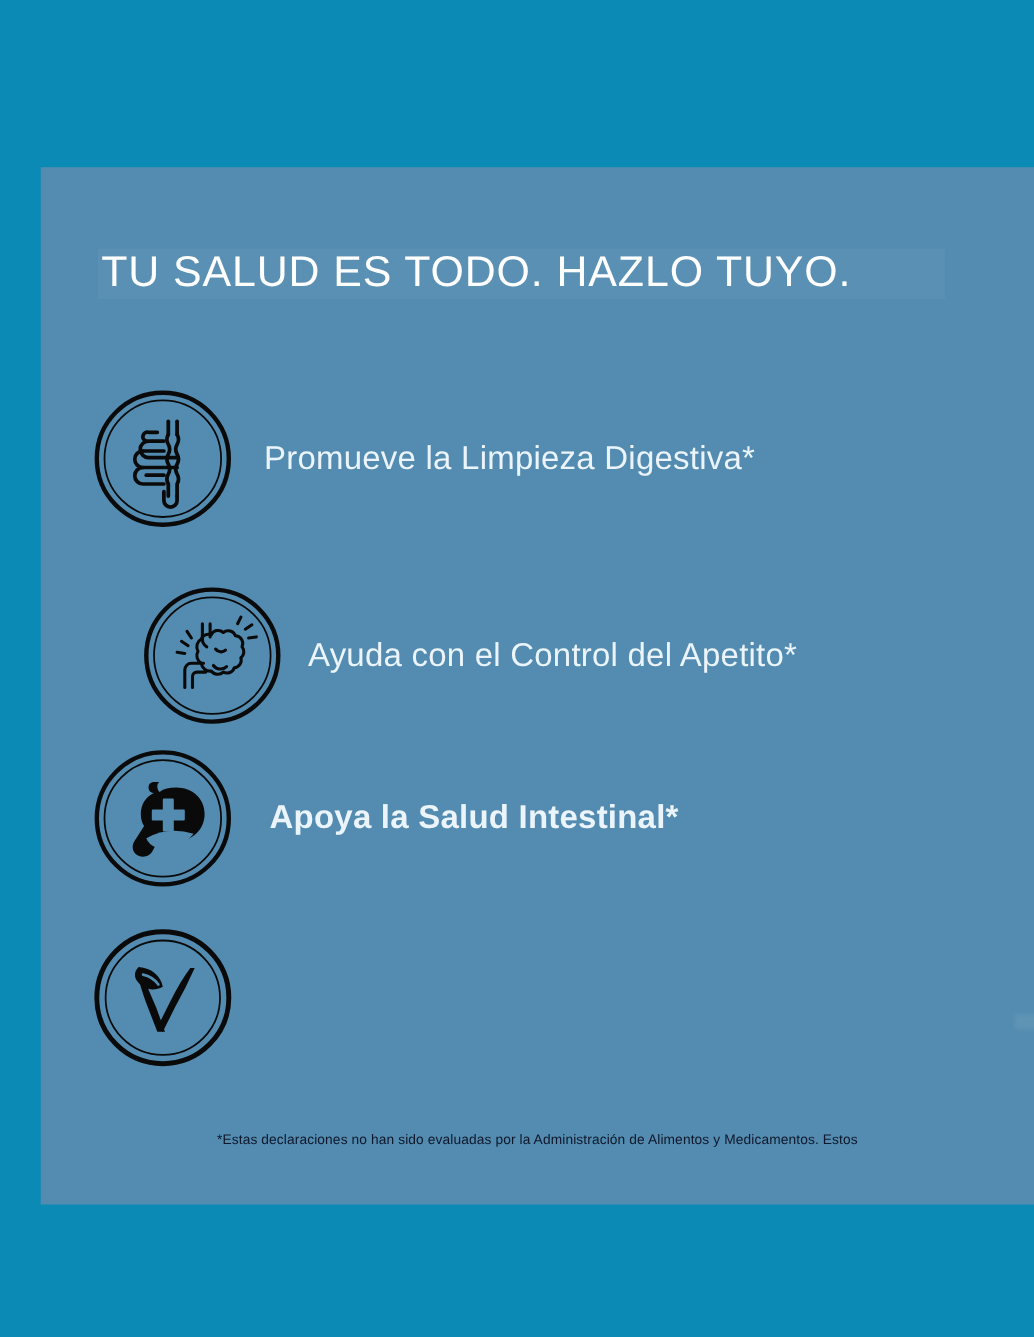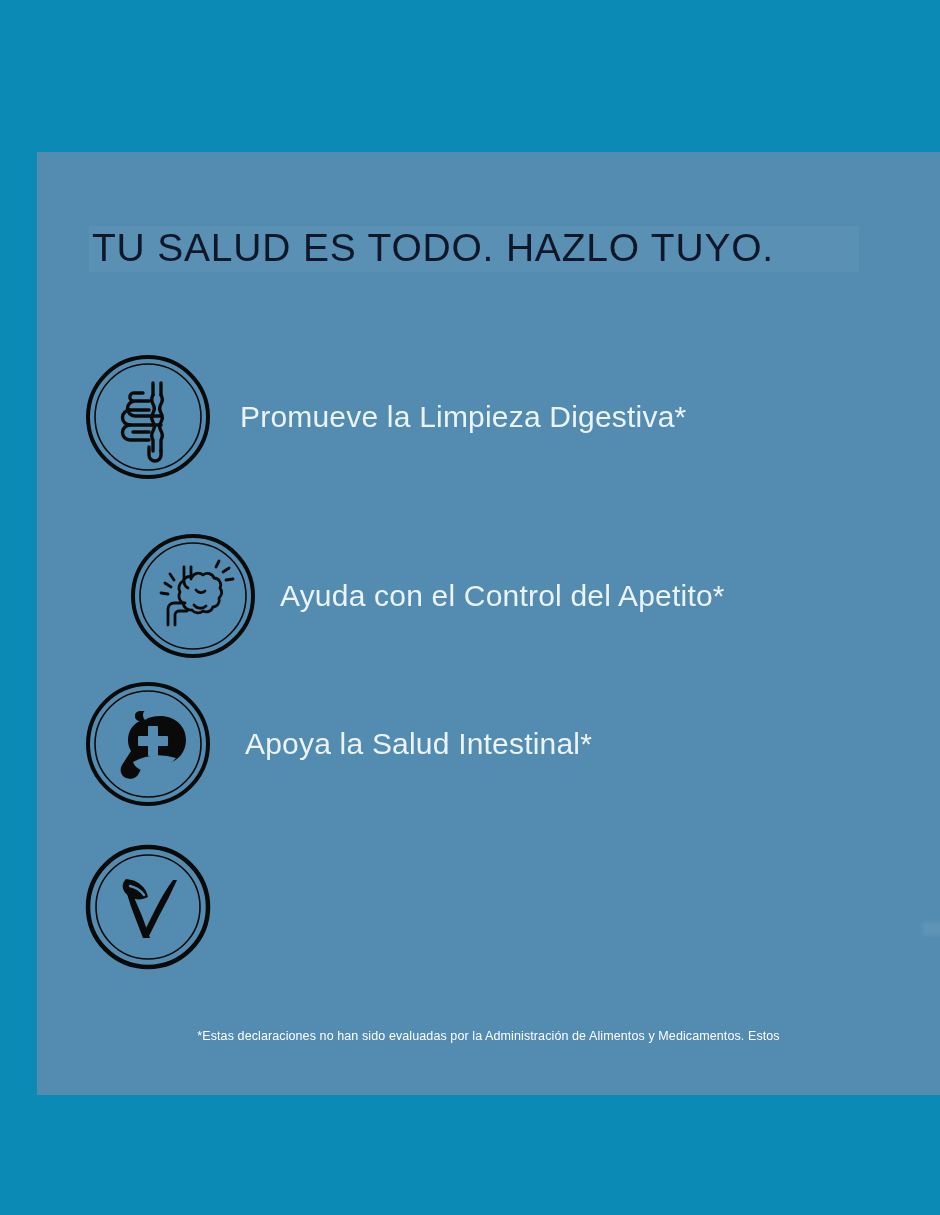--- a/index.html
+++ b/index.html
@@ -43,21 +43,21 @@
     background: rgba(255,255,255,0.045);
   }
   #page-title {
     position: absolute;
     left: 55px;
     top: 72px;
     font-size: 39px;
     line-height: 48px;
     letter-spacing: 0.8px;
     font-weight: 400;
-    color: #0f172a;
+    color: #ffffff;
     white-space: nowrap;
   }
 
   
   .benefit-row {
     position: absolute;
     left: 0;
     width: 903px;
     height: 130px;
     display: flex;
@@ -81,31 +81,31 @@
     position: absolute;
     color: #eaf4fa;
     font-size: 30px;
     line-height: 36px;
     font-weight: 400;
     white-space: nowrap;
     letter-spacing: 0.2px;
   }
   #label-0 { left: 203px; top: 47px; }
   #label-1 { left: 198px; top: 47px; }
-  #label-2 { left: 208px; top: 47px; }
+  #label-2 { left: 208px; top: 47px; font-weight: bold; }
   #label-3 { left: 201px; top: 47px; }
 
   
   #footer {
     position: absolute;
     left: 0;
     top: 872px;
     width: 903px;
     text-align: center;
-    color: #ffffff;
+    color: #0f172a;
     font-size: 12.5px;
     line-height: 24px;
     letter-spacing: 0.1px;
   }
   #footer .fline { display: block; }
 
   
   #artifact {
     position: absolute;
     left: 885px;

